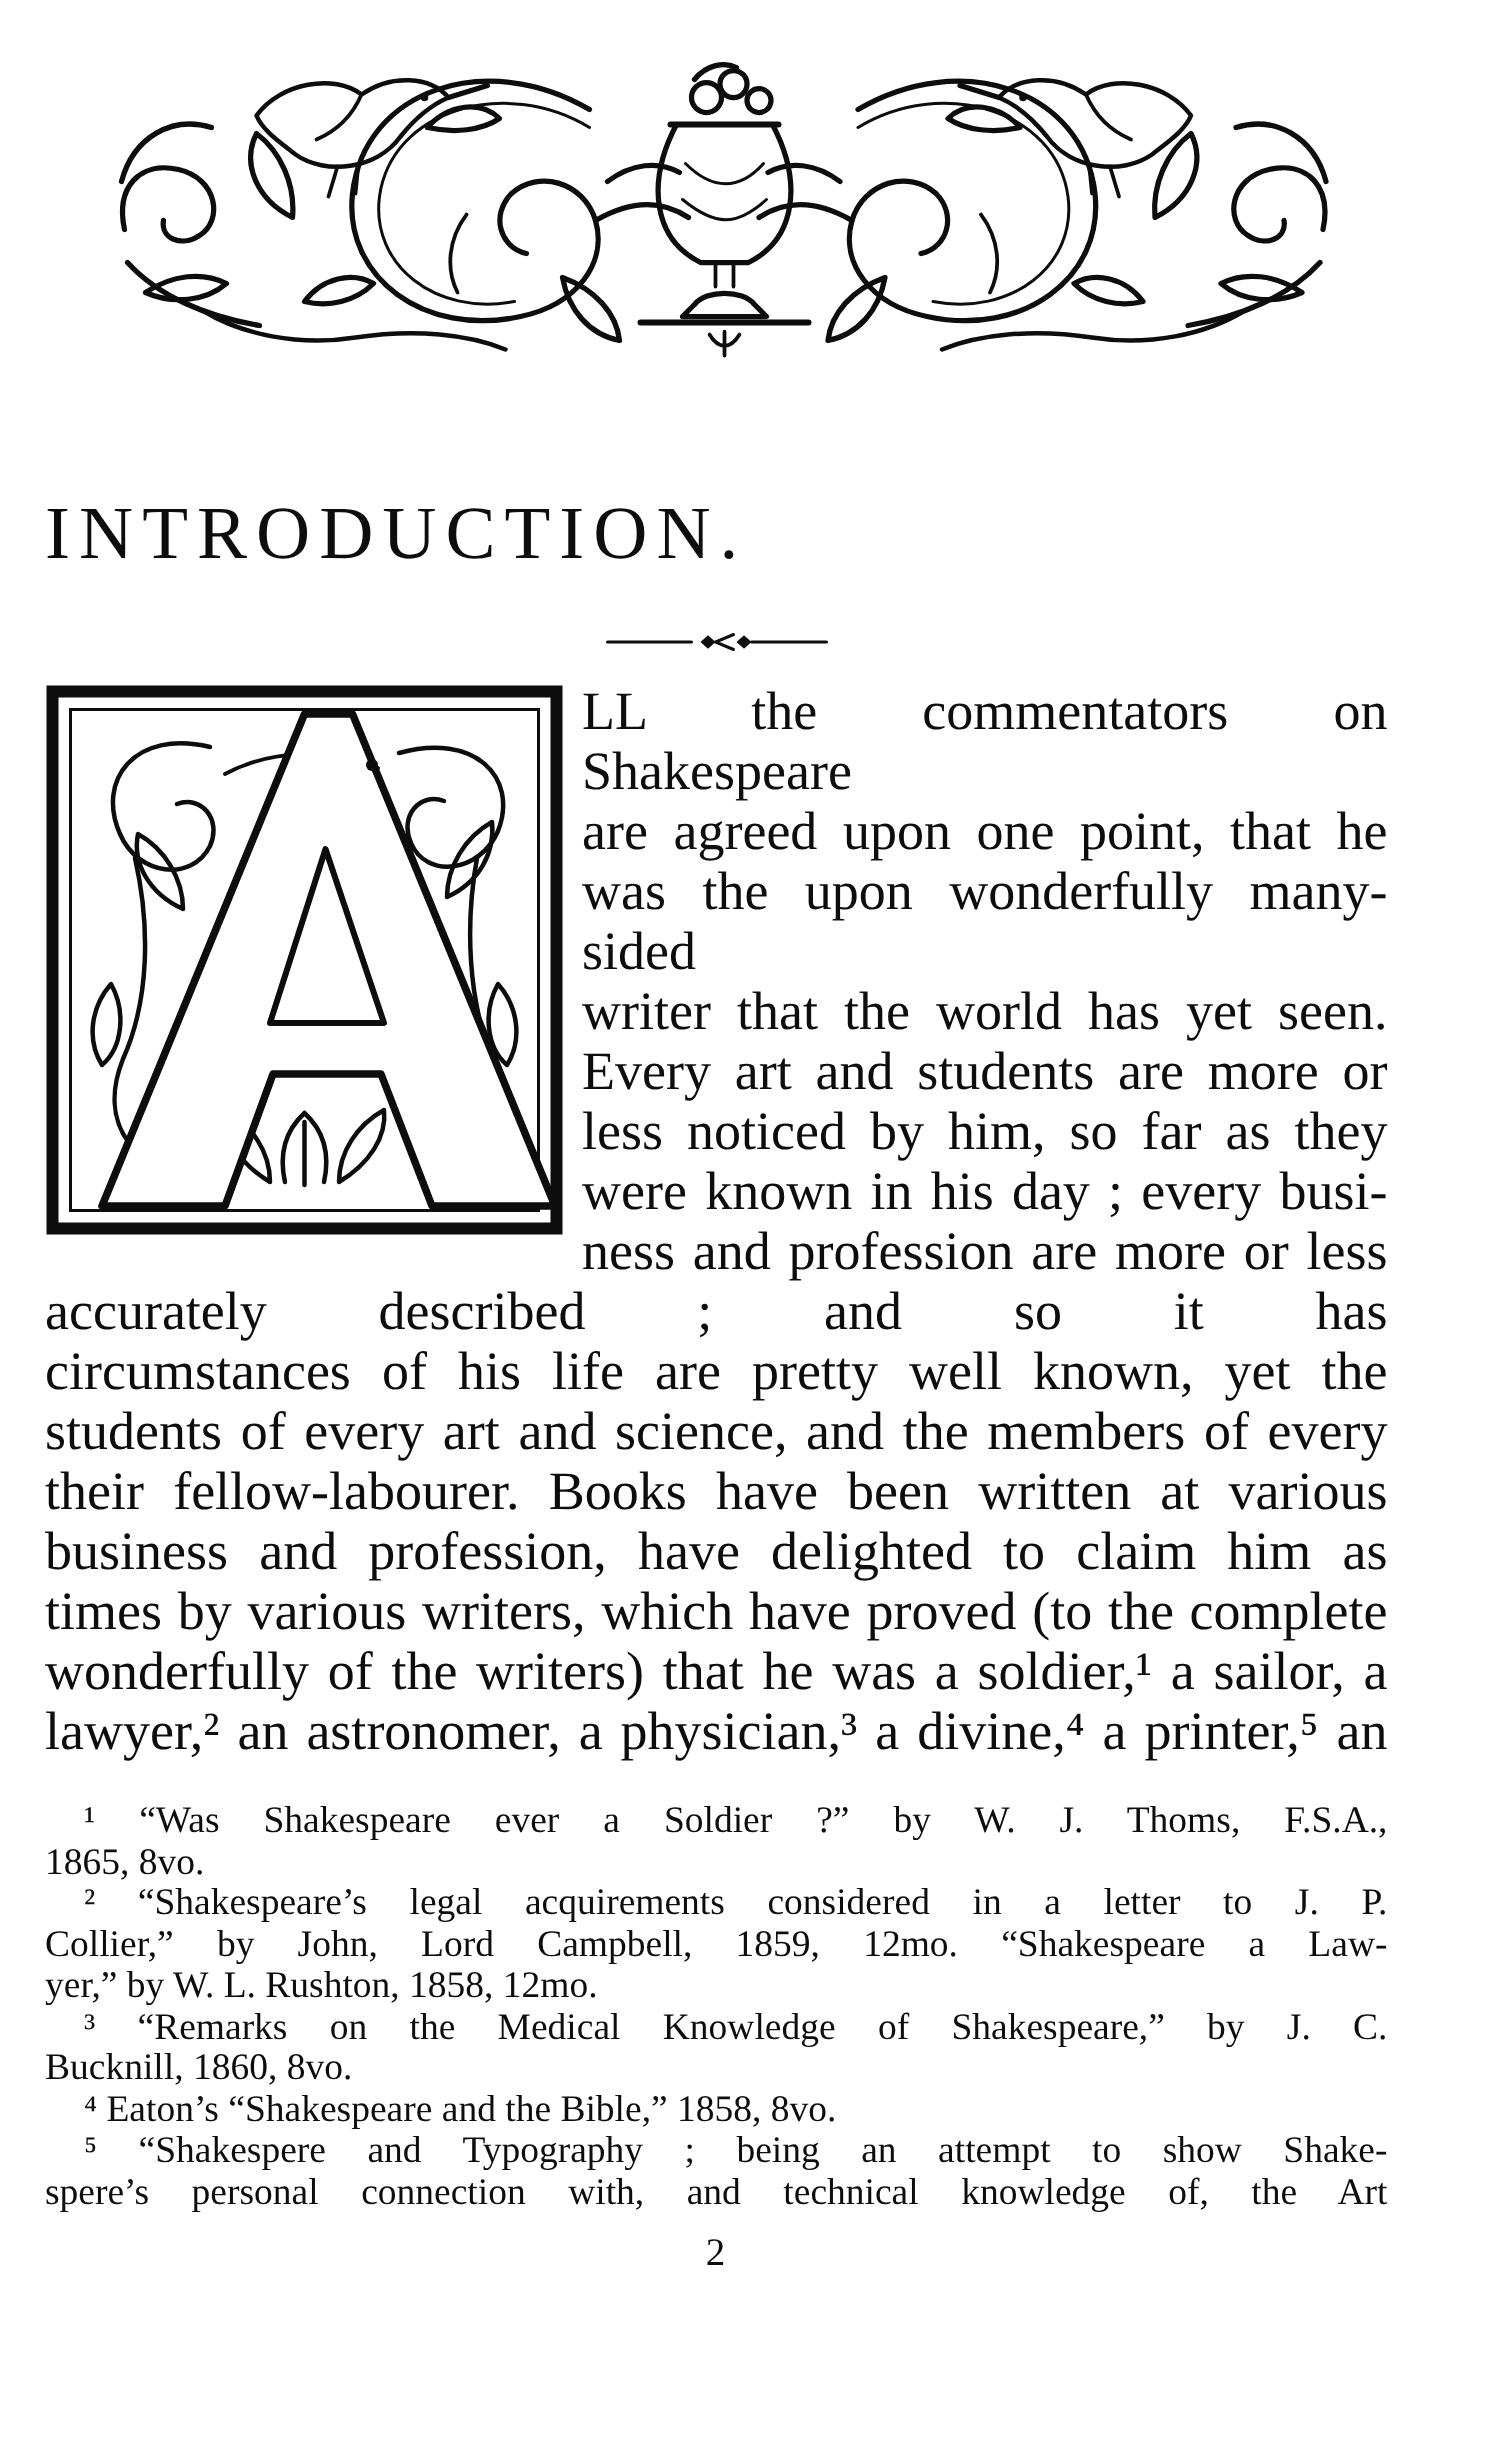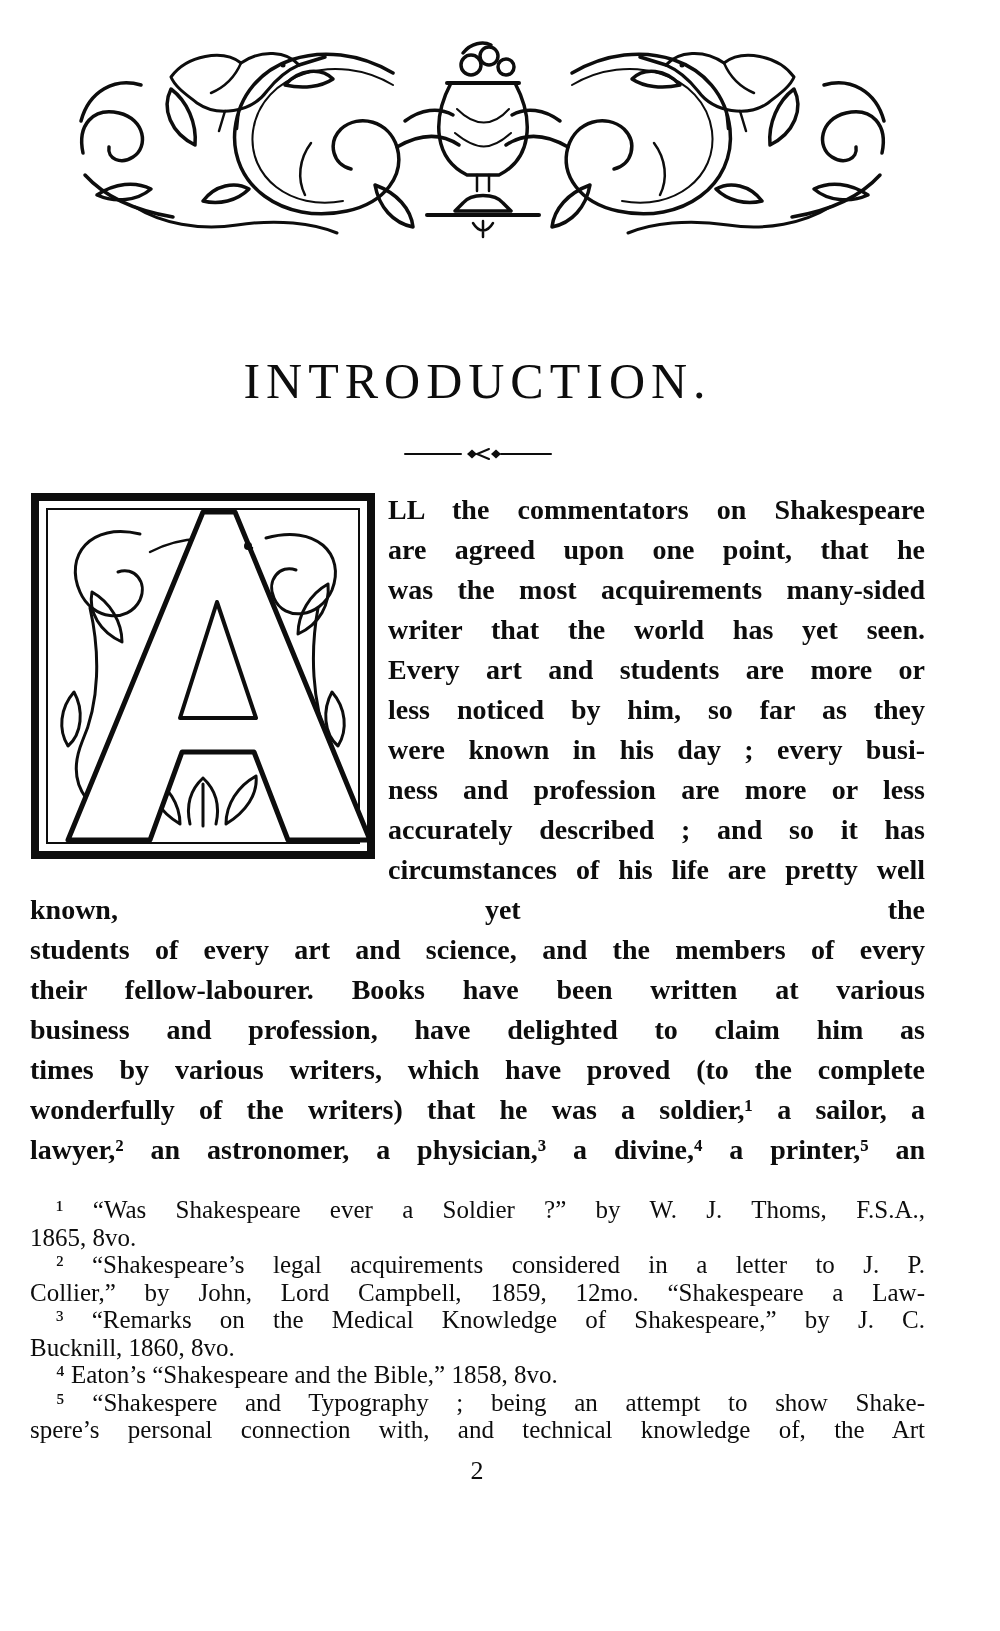--- a/index.html
+++ b/index.html
@@ -6,24 +6,24 @@
   body{
     width:1000px;height:1631px;overflow:hidden;
     background:#ffffff;color:#0d0d0d;
     font-family:"Liberation Serif","DejaVu Serif",serif;
   }
   .page{padding:25px 75px 0 30px;width:895px;}
   .headpiece{width:815px;height:215px;margin-left:45px;}
   .headpiece svg{width:100%;height:100%;display:block;}
   h1.title{
     font-weight:normal;font-size:50px;line-height:50px;letter-spacing:6px;
-    text-align:center;margin:116px 0 0 0;color:#0d0d0d;
+    margin:90px 0 0 0;color:#0d0d0d;
   }
   .divider{display:block;width:150px;height:16px;margin:40px auto 0 auto;}
-  .bodytext{margin-top:28px;font-size:28px;line-height:40px;font-weight:bold;}
+  .bodytext{margin-top:18px;font-size:36px;line-height:40px;}
   .dropcap{
     float:left;width:346px;height:368px;margin:2px 12px 2px 0;
   }
   .dropcap svg{width:100%;height:100%;display:block;}
   .tline{text-align:justify;text-align-last:justify;}
   .fnblock{margin-top:26px;font-size:25px;line-height:27.5px;font-family:Liberation Serif, serif;}
   .footnote{margin:0;}
   .fnline{text-align:justify;text-align-last:justify;}
   .fnline.first{text-indent:26px;}
   .fnline.last{text-align-last:left;}
@@ -115,21 +115,21 @@
           <path d="M173 334 L173 292 M160 332 C 156 314 160 298 173 286 M186 332 C 190 314 186 298 173 286"></path>
           <path d="M120 60 C 150 44 190 42 222 56" stroke-width="2.5"></path>
         </g>
         <path d="M173 20 L38 348 L120 348 L152 260 L224 260 L258 348 L340 348 L205 20 Z" fill="#ffffff" stroke="#0d0d0d" stroke-width="5" stroke-linejoin="round"></path>
         <path d="M187 110 L226 226 L150 226 Z" fill="#ffffff" stroke="#0d0d0d" stroke-width="4" stroke-linejoin="round"></path>
         <circle cx="218" cy="54" r="4" fill="#0d0d0d"></circle>
       </svg>
     </div>
     <div class="tline">LL the commentators on Shakespeare</div>
     <div class="tline">are agreed upon one point, that he</div>
-    <div class="tline">was the most acquirements many-sided</div>
+    <div class="tline">was the upon wonderfully many-sided</div>
     <div class="tline">writer that the world has yet seen.</div>
     <div class="tline">Every art and students are more or</div>
     <div class="tline">less noticed by him, so far as they</div>
     <div class="tline">were known in his day ; every busi-</div>
     <div class="tline">ness and profession are more or less</div>
     <div class="tline">accurately described ; and so it has</div>
     <div class="tline">circumstances of his life are pretty well known, yet the</div>
     <div class="tline">students of every art and science, and the members of every</div>
     <div class="tline">their fellow-labourer. Books have been written at various</div>
     <div class="tline">business and profession, have delighted to claim him as</div>
@@ -140,20 +140,21 @@
   </div>
 
   <div class="fnblock">
     <p class="footnote">
       <span class="fnline first" style="display:block">¹ “Was Shakespeare ever a Soldier ?” by W. J. Thoms, F.S.A.,</span>
       <span class="fnline last" style="display:block">1865, 8vo.</span>
     </p>
     <p class="footnote">
       <span class="fnline first" style="display:block">² “Shakespeare’s legal acquirements considered in a letter to J. P.</span>
       <span class="fnline" style="display:block">Collier,” by John, Lord Campbell, 1859, 12mo. “Shakespeare a Law-</span>
+      <span class="fnline last" style="display:block">yer,” by W. L. Rushton, 1858, 12mo.</span>
     </p>
     <p class="footnote">
       <span class="fnline first" style="display:block">³ “Remarks on the Medical Knowledge of Shakespeare,” by J. C.</span>
       <span class="fnline last" style="display:block">Bucknill, 1860, 8vo.</span>
     </p>
     <p class="footnote">
       <span class="fnline first last" style="display:block">⁴ Eaton’s “Shakespeare and the Bible,” 1858, 8vo.</span>
     </p>
     <p class="footnote">
       <span class="fnline first" style="display:block">⁵ “Shakespere and Typography ; being an attempt to show Shake-</span>

